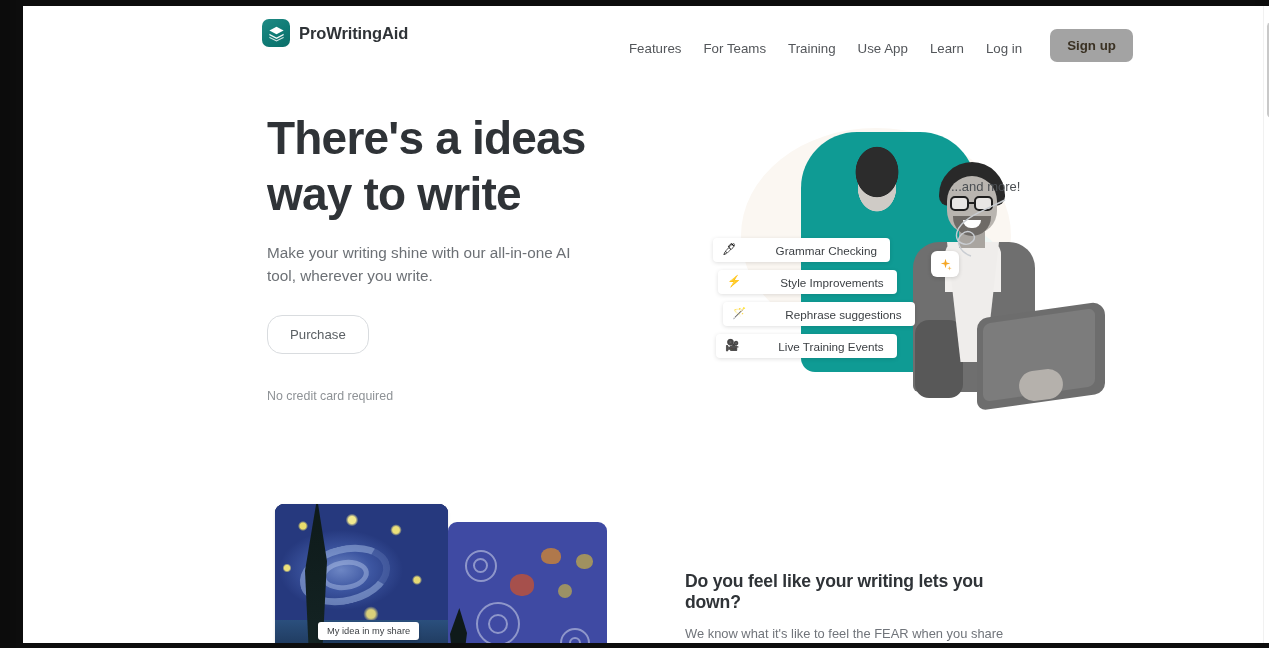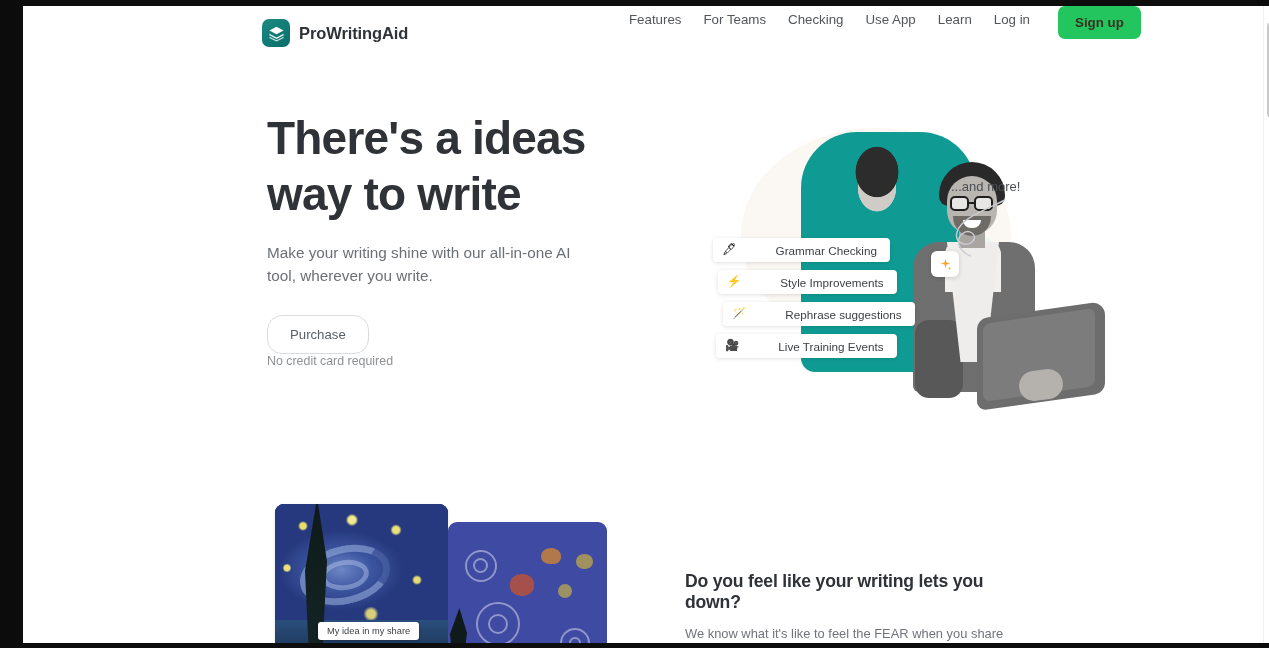--- a/index.html
+++ b/index.html
@@ -71,30 +71,30 @@
     flex:none;
   }
   #brand-name {
     font-size:16.5px; font-weight:bold; color:#2f3337;
     letter-spacing:-0.1px; white-space:nowrap;
   }
 
   #main-nav {
     position:absolute; left:595px; top:0;
     height:56px;
-    display:flex; align-items:flex-start; gap:0;
+    display:flex; align-items:flex-end; gap:0;
   }
   .nav-link {
     font-size:13.3px; color:#53565a;
     text-decoration:none; white-space:nowrap;
     padding:6px 11px;
   }
   #signup-button {
     margin-left:17px;
-    background:#22c55e;
+    background:#a3a3a3;
     color:#3a3123;
     font-size:13.3px; font-weight:bold;
     border:none; border-radius:7px;
     padding:9px 17px;
     white-space:nowrap;
     cursor:pointer;
     font-family:"Liberation Sans", sans-serif;
   }
 
   
@@ -132,20 +132,21 @@
     background:#ffffff;
     border:1px solid #d9dcdf;
     border-radius:15px;
     padding:11px 22px;
     color:#5b6064; font-size:13.2px;
     cursor:pointer;
     font-family:"Liberation Sans", sans-serif;
     white-space:nowrap;
   }
   #no-credit-note {
+    margin-top:35px;
     font-size:12.4px; color:#8e9296;
   }
 
   
   #hero-art {
     position:absolute; left:660px; top:96px;
     width:350px; height:290px;
   }
   #art-blob {
     position:absolute; left:58px; top:26px;
@@ -450,21 +451,21 @@
               <path d="M3 12.4 L12 17 L21 12.4 L21 14.2 L12 18.8 L3 14.2 Z" fill="#ffffff" opacity="0.95"></path>
               <path d="M3 16.0 L12 20.6 L21 16.0 L21 17.6 L12 22.2 L3 17.6 Z" fill="#ffffff" opacity="0.8"></path>
             </svg>
           </span>
           <span id="brand-name">ProWritingAid</span>
         </a>
 
         <nav id="main-nav">
           <a class="nav-link">Features</a>
           <a class="nav-link">For Teams</a>
-          <a class="nav-link">Checking</a>
+          <a class="nav-link">Training</a>
           <a class="nav-link">Use App</a>
           <a class="nav-link">Learn</a>
           <a class="nav-link">Log in</a>
           <button id="signup-button">Sign up</button>
         </nav>
       </header>
 
       <section id="hero-copy">
         <h1 id="hero-title">There's a ideas way to write</h1>
         <p id="hero-subtitle">Make your writing shine with our all-in-one AI tool, wherever you write.</p>

